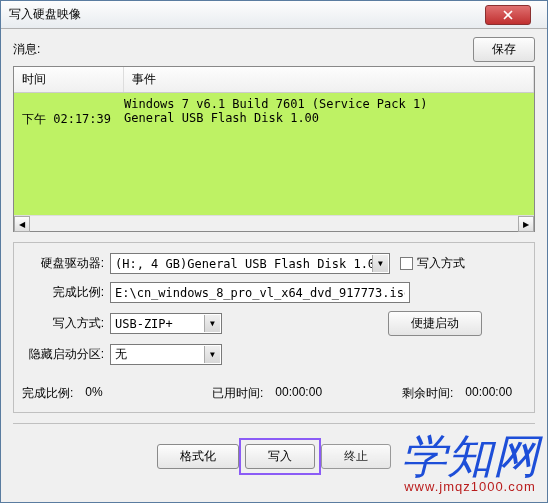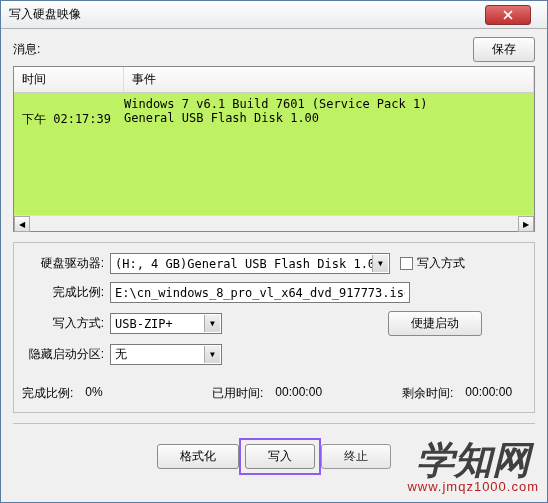--- a/index.html
+++ b/index.html
@@ -33,21 +33,21 @@
 .select-arrow { position: absolute; right: 1px; top: 1px; bottom: 1px; width: 16px; background: linear-gradient(#f0f0f0, #d8d8d8); border-left: 1px solid #aaa; display: flex; align-items: center; justify-content: center; font-size: 8px; }
 .input-text { background: #fff; border: 1px solid #7a7a7a; padding: 2px 4px; font-size: 12px; font-family: "SimSun", monospace; height: 21px; width: 300px; }
 .checkbox-wrap { display: flex; align-items: center; margin-left: 10px; gap: 4px; }
 .checkbox { width: 13px; height: 13px; border: 1px solid #7a7a7a; background: #fff; }
 .status-row { display: flex; align-items: center; margin-top: 20px; font-size: 12px; }
 .status-item { display: flex; gap: 12px; }
 .divider { border: none; border-top: 1px solid #c0c0c0; margin: 10px 0 0 0; }
 .bottom-btns { display: flex; justify-content: center; padding: 14px 0 12px 0; align-items: center; }
 .highlight-box { border: 2px solid #8b5cf6; padding: 4px; display: inline-block; }
 .watermark { position: absolute; right: 8px; bottom: 8px; text-align: center; pointer-events: none; }
-.watermark-main { font-size: 38px; font-weight: bold; color: #404040; font-style: italic; line-height: 1; }
+.watermark-main { font-size: 46px; font-weight: normal; color: #1d4ed8; font-style: italic; line-height: 1; }
 .watermark-sub { font-size: 13px; color: #b91c1c; letter-spacing: 1px; }
 </style>
 </head>
 <body>
 
 <div class="window">
   <div class="titlebar">
     <span class="titlebar-title">写入硬盘映像</span>
     <div class="close-btn">
       <svg viewBox="0 0 10 10">

